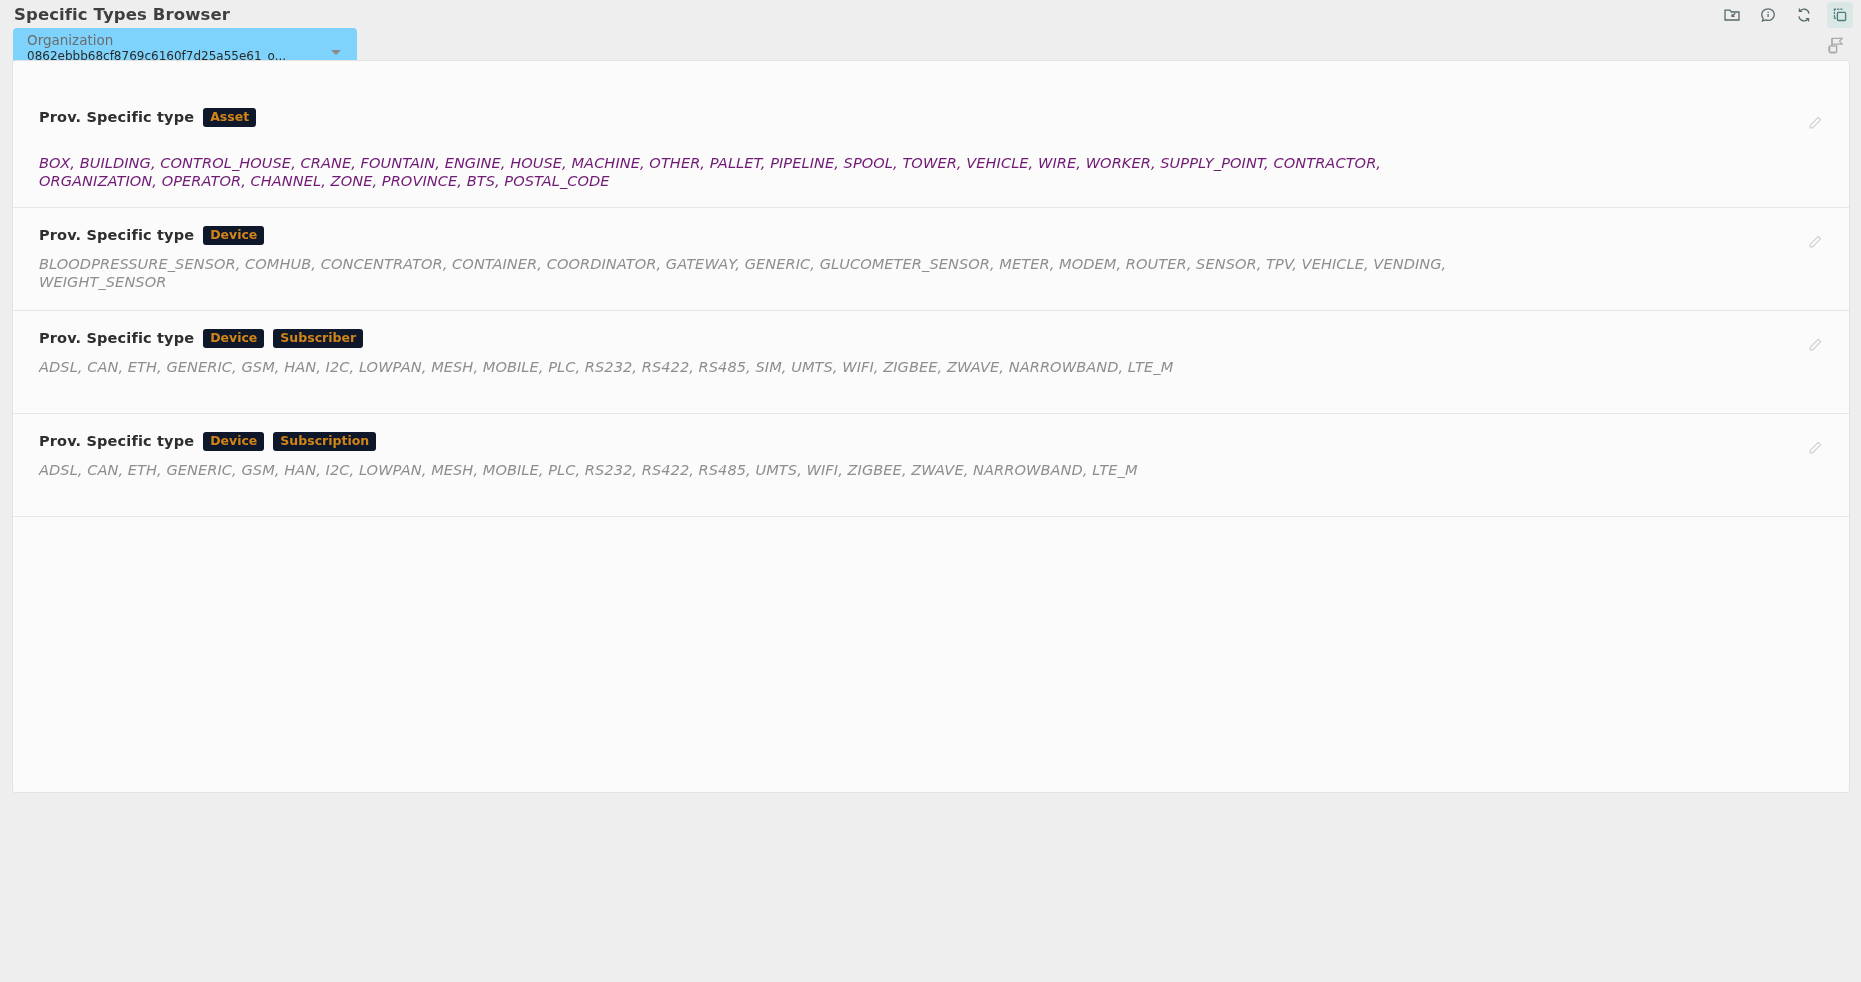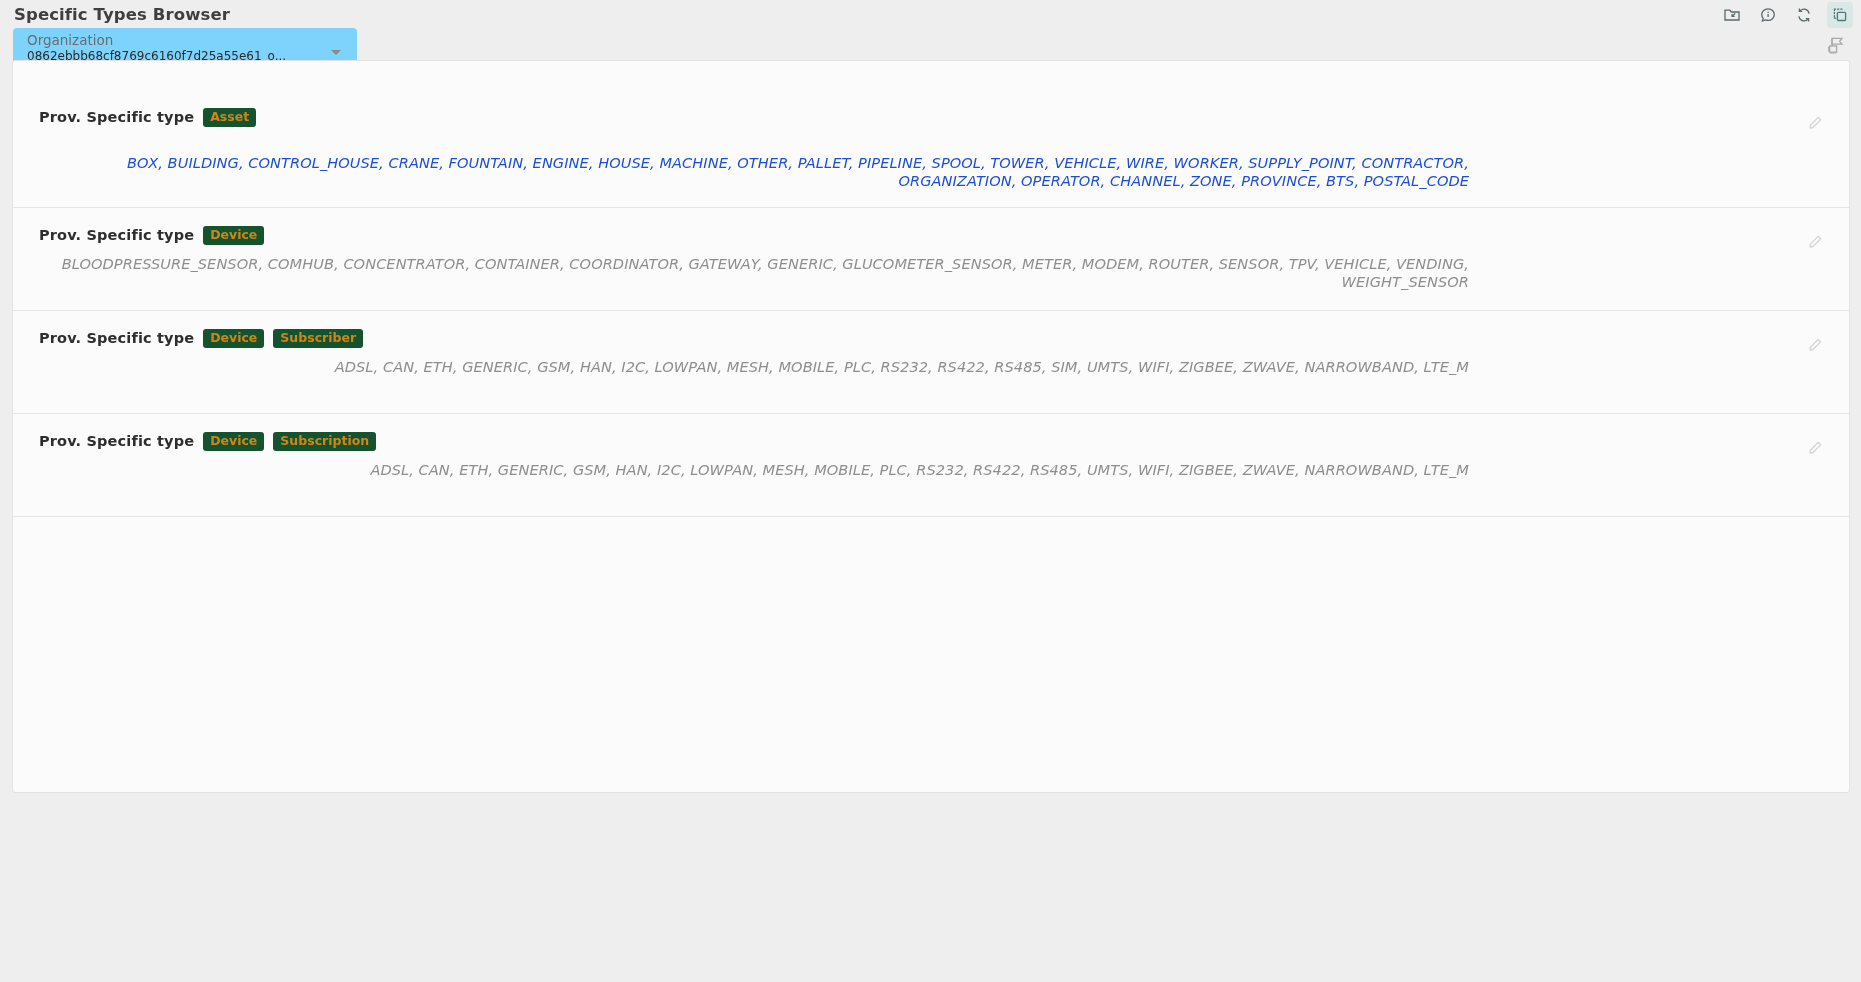--- a/index.html
+++ b/index.html
@@ -110,53 +110,52 @@
     background: #fbfbfb;
     border: 1px solid #e3e3e3;
     border-radius: 3px;
     overflow: hidden;
   }
 
   .row {
     position: relative;
     border-bottom: 1px solid #e6e6e6;
     padding: 0;
-    text-align: right;
   }
   .row:last-of-type { border-bottom: 1px solid #e6e6e6; }
 
   .row-head {
     display: flex;
     align-items: center;
     gap: 9px;
     padding-left: 26px;
   }
   .row-title {
     font-size: 14.5px;
     font-weight: 600;
     color: #2e2e2e;
     letter-spacing: .15px;
     white-space: nowrap;
   }
   .badge {
     display: inline-block;
-    background: #14532d;
+    background: #0f172a;
     color: #d08518;
     font-size: 12.5px;
     font-weight: 600;
     padding: 2px 7px 3px 7px;
     border-radius: 3px;
     line-height: 1.1;
     white-space: nowrap;
   }
 
   .row-values {
     font-style: italic;
     font-size: 14.6px;
-    color: #1d4ed8;
+    color: #701a75;
     line-height: 18.5px;
     padding-left: 26px;
     padding-right: 380px;
     letter-spacing: .05px;
   }
   .row-values.muted { color: #8e8e8e; }
 
   .edit-icon {
     position: absolute;
     right: 26px;

